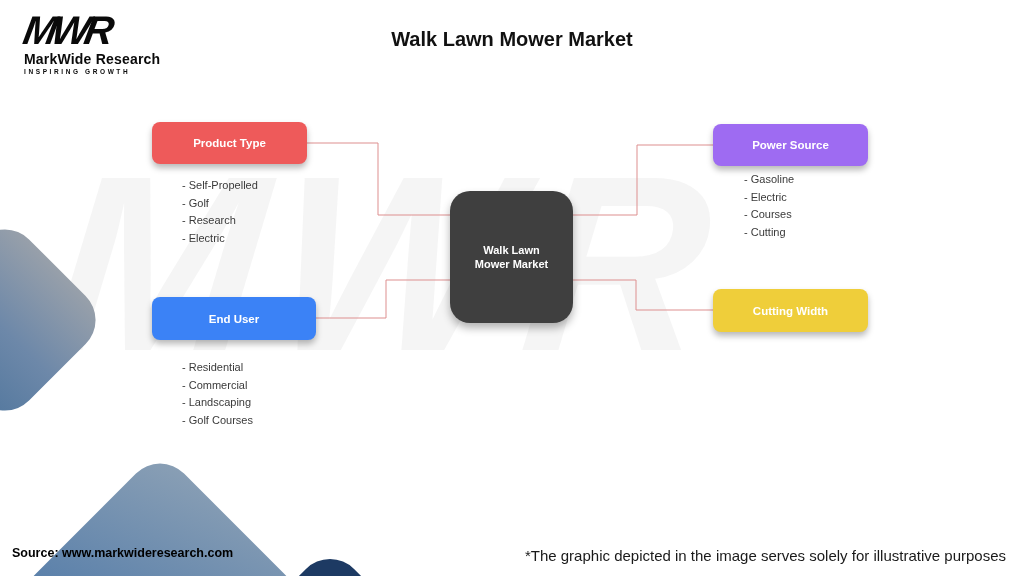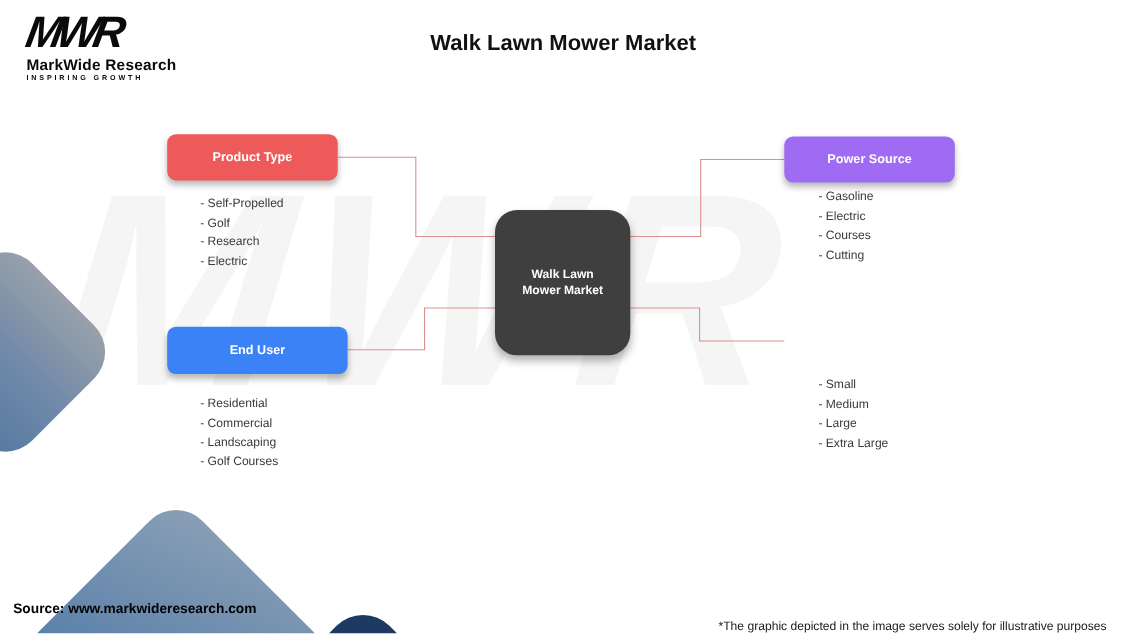--- a/index.html
+++ b/index.html
@@ -64,22 +64,22 @@
   .list-power   { left:744px; top:171px; }
   .list-enduser { left:182px; top:359px; }
   .list-cutting { left:744px; top:342px; }
 
   
   .source {
     position:absolute; bottom:16px; left:12px; width:100%; text-align:left;
     font-size:12.5px; font-weight:700; color:#000; z-index:2;
   }
   .disclaimer {
-    position:absolute; bottom:0; right:18px;
-    font-size:11px; color:#1a1a1a; z-index:2;
+    position:absolute; bottom:12px; right:18px;
+    font-size:15px; color:#1a1a1a; z-index:2;
   }
 </style>
 </head>
 <body>
 
 <div class="page">
 
   <div class="watermark">MWR</div>
   <div class="shape shape-left"></div>
   <div class="shape shape-bottom"></div>
@@ -116,25 +116,20 @@
   </div>
 
   <div class="node node-enduser">End User</div>
   <div class="node-list list-enduser">
     <div>- Residential</div>
     <div>- Commercial</div>
     <div>- Landscaping</div>
     <div>- Golf Courses</div>
   </div>
 
-  <div class="node-list list-cutting">
-    <div>- Small</div>
-    <div>- Medium</div>
-    <div>- Large</div>
-    <div>- Extra Large</div>
-  </div>
+  <div class="node node-cutting">Cutting Width</div>
 
   <div class="center-node">Walk Lawn Mower Market</div>
 
   <div class="source">Source: www.markwideresearch.com</div>
   <div class="disclaimer">*The graphic depicted in the image serves solely for illustrative purposes</div>
 
 </div>
 
 </body></html>

